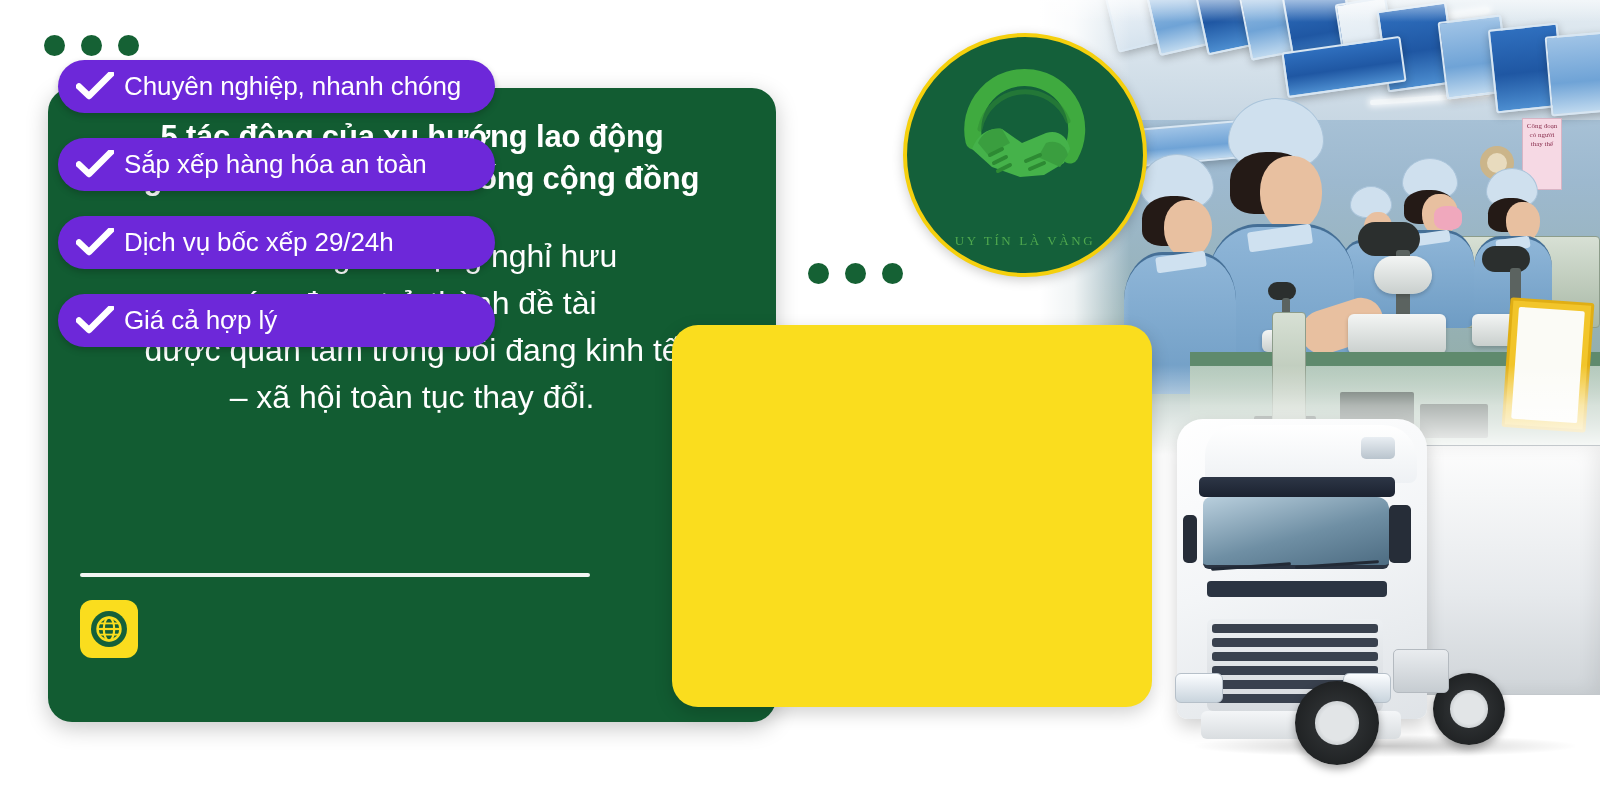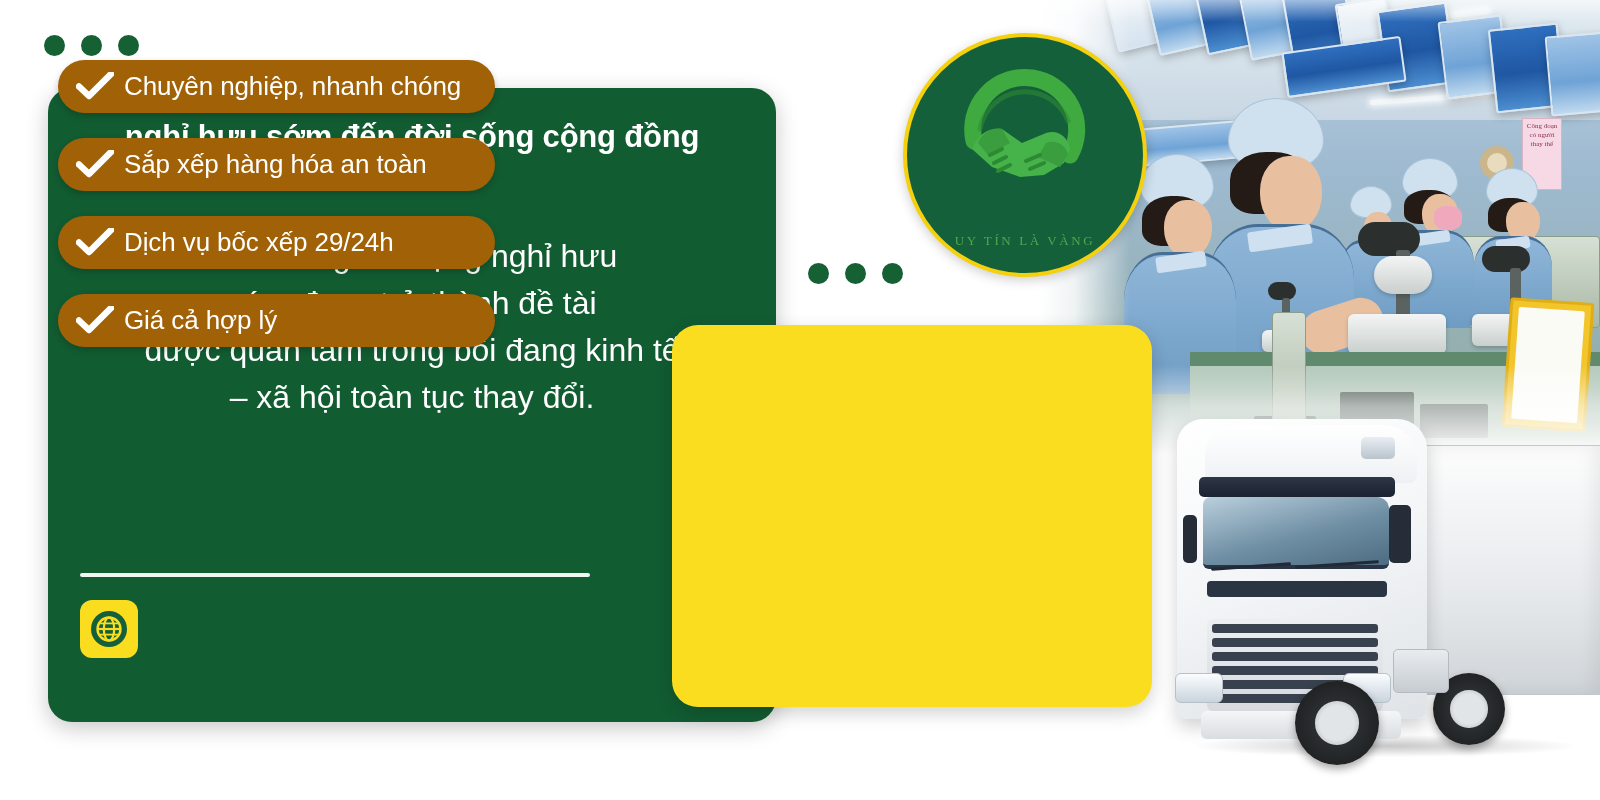--- a/index.html
+++ b/index.html
@@ -260,21 +260,21 @@
     border-radius:26px;
     box-shadow: 0 6px 18px rgba(0,0,0,.18);
     z-index:4;
   }
   .pill-list {
     position:absolute; left:58px; top:60px; width:440px; z-index:5;
   }
   .pill {
     position:relative;
     height:53px; margin-bottom:25px;
-    background:#a16207;
+    background:#6d28d9;
     border-radius:27px;
     display:flex; align-items:center;
     padding-left:18px;
     box-shadow: 0 3px 7px rgba(0,0,0,.2);
     width:437px;
   }
   .check {
     width:38px; height:30px; flex:0 0 38px; margin-right:10px;
   }
   .pill-label {
@@ -450,20 +450,21 @@
 
   <div class="dots" id="dots-middle">
     <span class="dot"></span>
     <span class="dot"></span>
     <span class="dot"></span>
   </div>
 
   <div class="green-card">
 
     <div class="card-title">
+      <div>5 tác động của xu hướng lao động</div>
       <div>nghỉ hưu sớm đến đời sống cộng đồng</div>
     </div>
 
     <div class="card-body">
       <div>Xu hướng lao động nghỉ hưu</div>
       <div>sớm đang trở thành đề tài</div>
       <div>được quan tâm trong bối đang kinh tế</div>
       <div>– xã hội toàn tục thay đổi.</div>
     </div>
 

